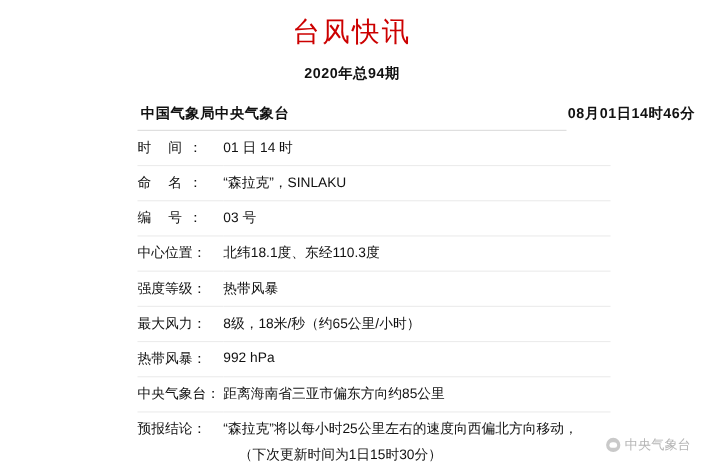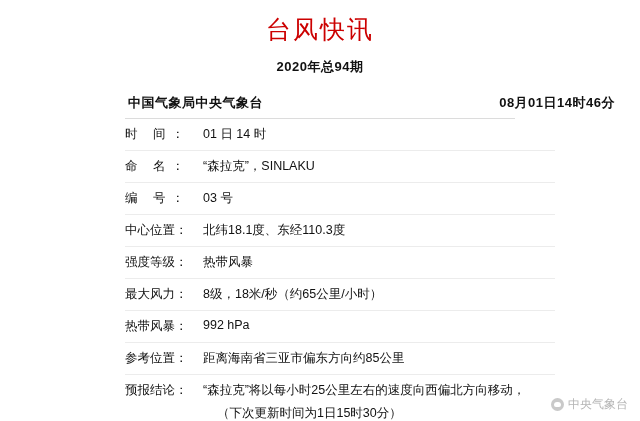--- a/index.html
+++ b/index.html
@@ -36,21 +36,21 @@
     color: #111;
     font-size: 13px;
     font-weight: bold;
     margin-top: 14px;
     letter-spacing: 0.5px;
   }
   .orgrow {
     display: flex;
     justify-content: space-between;
     align-items: baseline;
-    margin: 18px 25px 0 128px;
+    margin: 18px 8px 0 128px;
     font-size: 13px;
     font-weight: bold;
     color: #111;
   }
   .org {
     letter-spacing: 0.5px;
   }
   .issued {
     letter-spacing: 0.5px;
   }
@@ -166,21 +166,21 @@
     </tr>
     <tr>
       <td class="label">最大风力：</td>
       <td class="value v-red">8级，18米/秒（约65公里/小时）</td>
     </tr>
     <tr>
       <td class="label">热带风暴：</td>
       <td class="value v-plain">992 hPa</td>
     </tr>
     <tr>
-      <td class="label">参考位置：</td>
+      <td class="label">中央气象台：</td>
       <td class="value v-plain">距离海南省三亚市偏东方向约85公里</td>
     </tr>
     <tr>
       <td class="label">预报结论：</td>
       <td class="value v-plain">
         <span>“森拉克”将以每小时25公里左右的速度向西偏北方向移动，</span>
         <span class="conclusion-line2">（下次更新时间为1日15时30分）</span>
       </td>
     </tr>
   </tbody>

